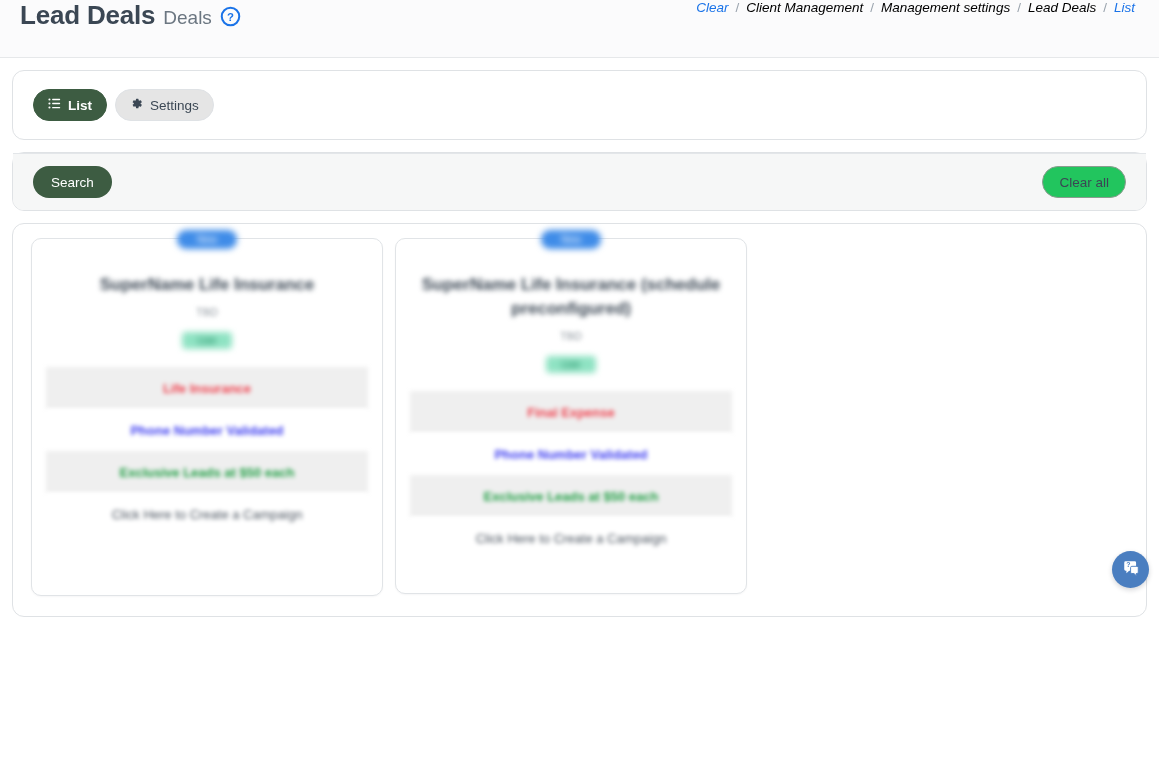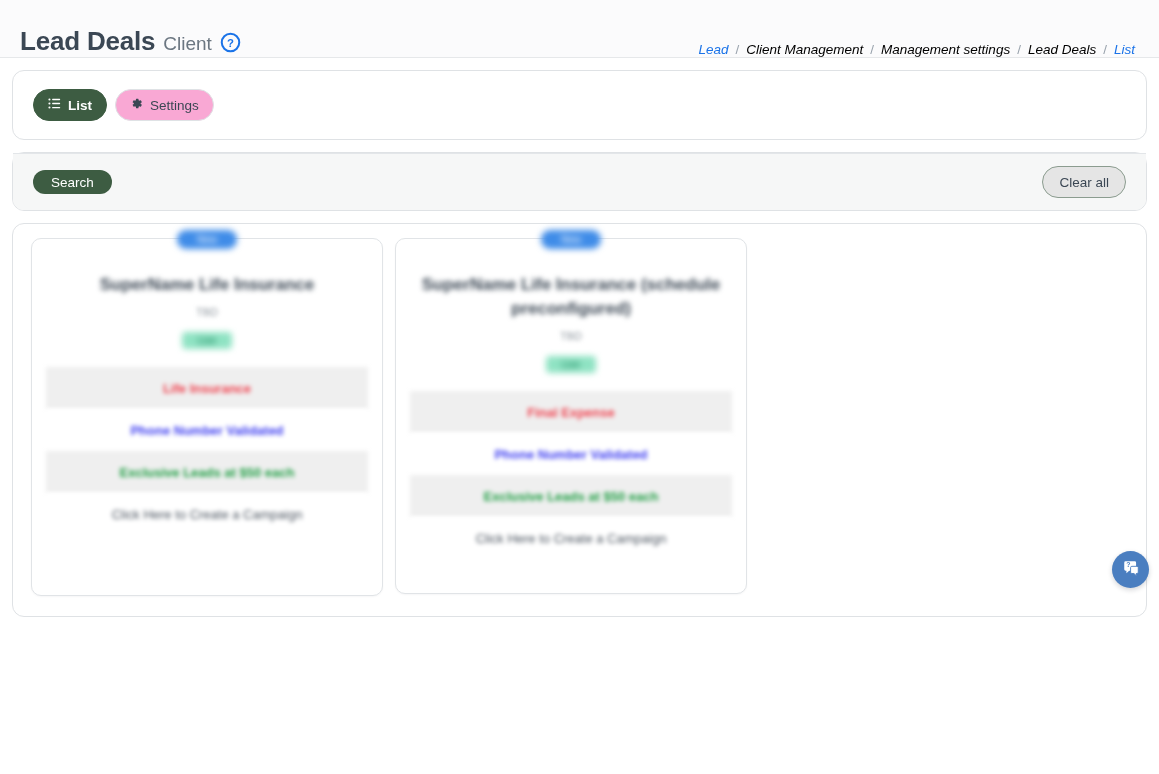--- a/index.html
+++ b/index.html
@@ -16,21 +16,21 @@
     color: #2f3d4a;
     -webkit-font-smoothing: antialiased;
   }
 
   
   .page-header {
     height: 58px;
     background: #fbfbfc;
     border-bottom: 1px solid #e6e8ea;
     display: flex;
-    align-items: flex-end;
+    align-items: flex-start;
     justify-content: space-between;
     padding: 0 24px 0 20px;
   }
 
   .title-wrap {
     display: flex;
     align-items: baseline;
     gap: 8px;
   }
   .title-main {
@@ -95,21 +95,21 @@
     border: 1px solid transparent;
     white-space: nowrap;
   }
   .tab-btn.active {
     background: #3d5c42;
     color: #ffffff;
     border-color: #3d5c42;
     font-weight: 600;
   }
   .tab-btn.inactive {
-    background: #f9a8d4;
+    background: #e5e5e5;
     color: #3b4754;
     border-color: #dfe2e5;
   }
 
   
   .filter-body {
     padding: 18px 20px 20px 20px;
   }
   .field-label {
     font-size: 13px;
@@ -152,28 +152,28 @@
     padding: 12px 20px;
     display: flex;
     align-items: center;
     justify-content: space-between;
   }
   .btn-primary {
     background: #3d5c42;
     color: #ffffff;
     border: none;
     border-radius: 16px;
-    height: 24px;
+    height: 32px;
     padding: 0 18px;
     font-size: 13.5px;
     font-family: inherit;
     cursor: pointer;
   }
   .btn-outline {
-    background: #e5e5e5;
+    background: #22c55e;
     color: #3b4754;
     border: 1px solid #8b9c8f;
     border-radius: 16px;
     height: 32px;
     padding: 0 16px;
     font-size: 13.5px;
     font-family: inherit;
     cursor: pointer;
   }
 
@@ -284,31 +284,31 @@
     box-shadow: 0 2px 5px rgba(16,24,40,0.18);
   }
 </style>
 </head>
 <body>
 
 <div class="page-header">
 
   <div class="title-wrap">
     <span class="title-main">Lead Deals</span>
-    <span class="title-sub">Client</span>
+    <span class="title-sub">Deals</span>
     <span class="title-help">
       <svg width="21" height="21" viewBox="0 0 24 24">
         <circle cx="12" cy="12" r="10" fill="none" stroke="#1a73e8" stroke-width="2.3"></circle>
         <text x="12" y="17" font-size="13" font-weight="bold" fill="#1a73e8" text-anchor="middle" font-family="Liberation Sans, sans-serif">?</text>
       </svg>
     </span>
   </div>
 
   <div class="breadcrumb">
-    <span class="crumb link">Lead</span>
+    <span class="crumb link">Clear</span>
     <span class="crumb-sep">/</span>
     <span class="crumb">Client Management</span>
     <span class="crumb-sep">/</span>
     <span class="crumb">Management settings</span>
     <span class="crumb-sep">/</span>
     <span class="crumb">Lead Deals</span>
     <span class="crumb-sep">/</span>
     <span class="crumb link">List</span>
   </div>
 

